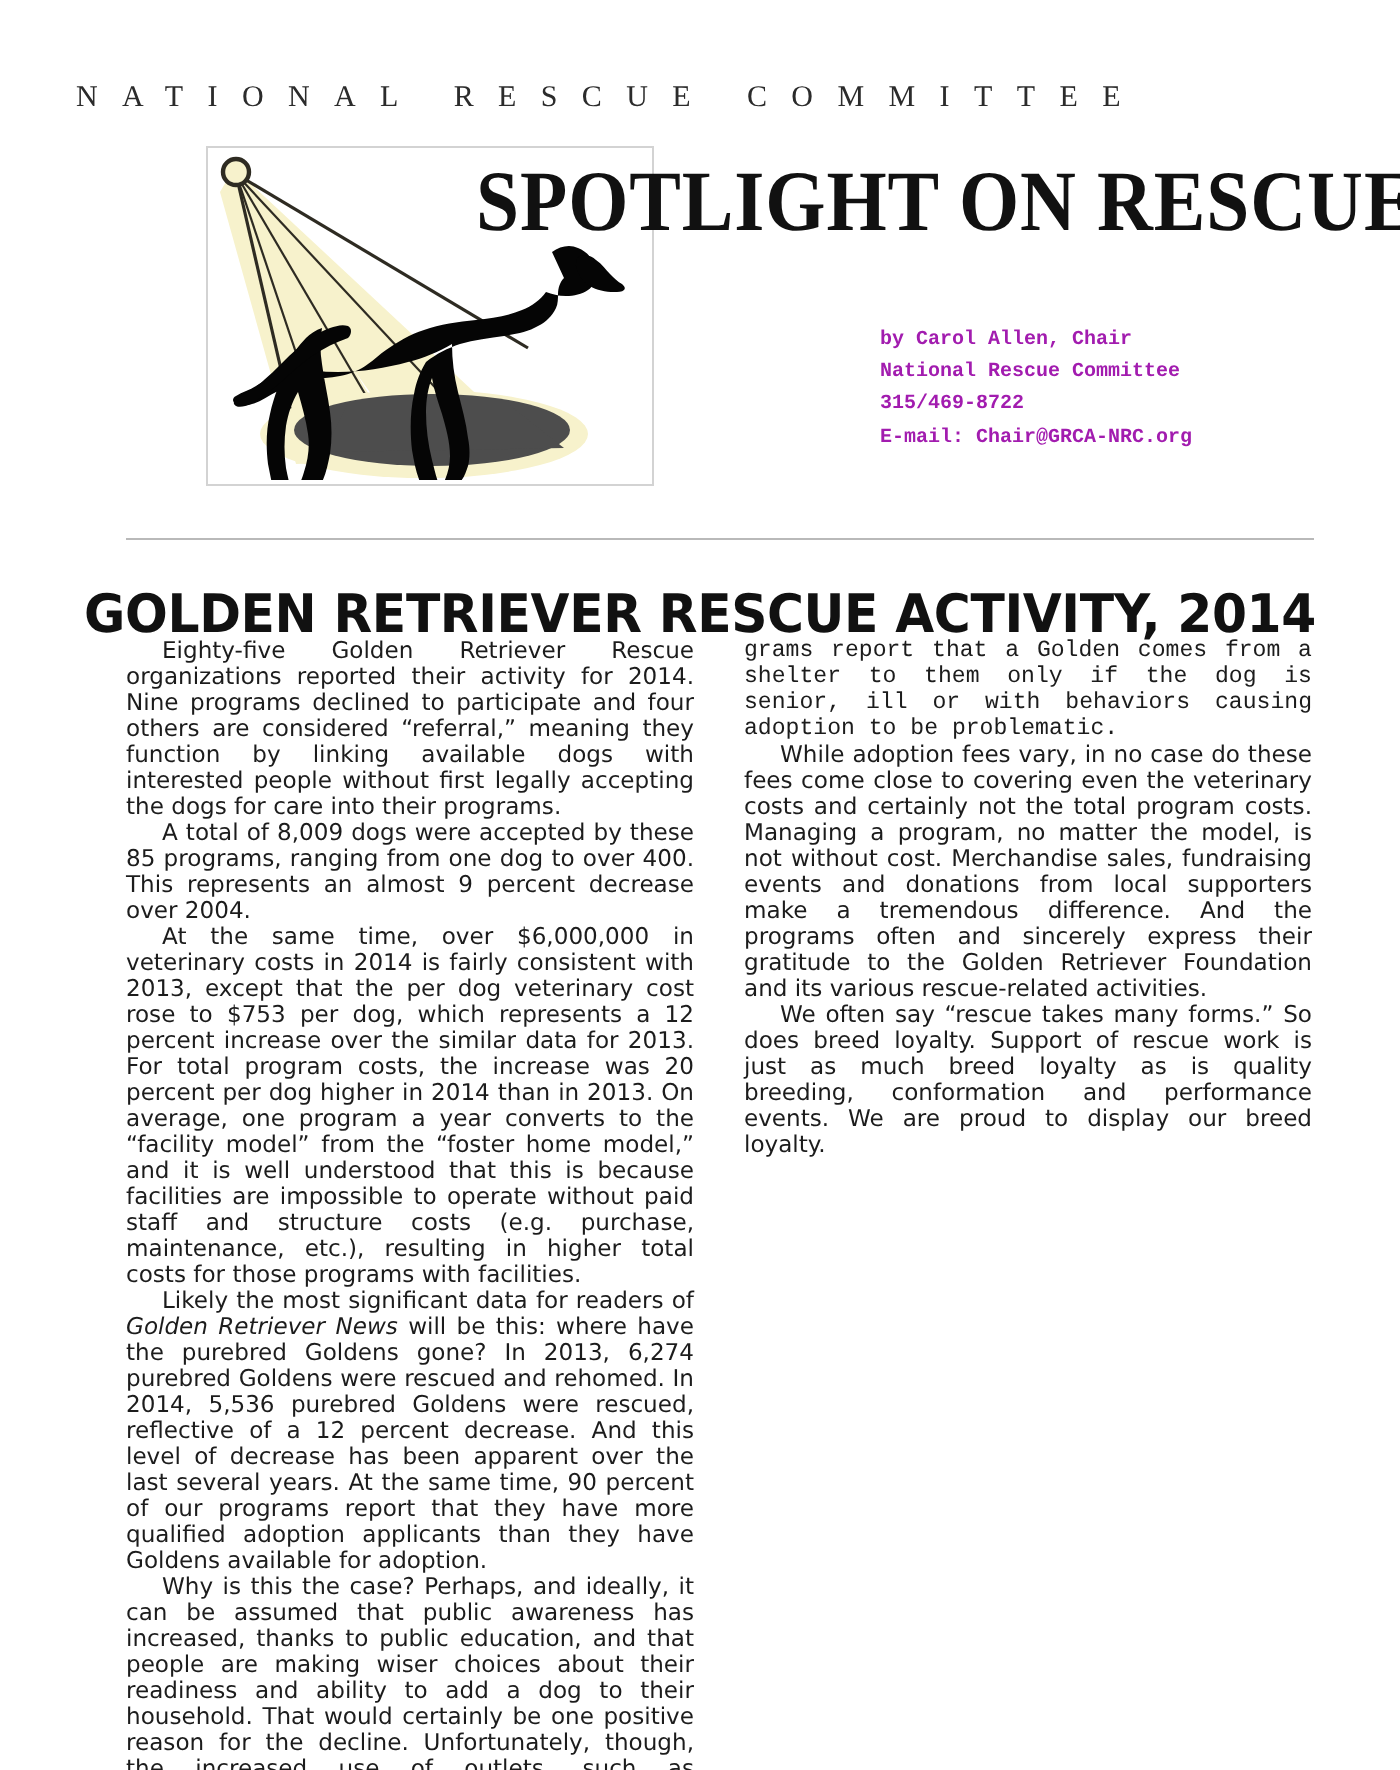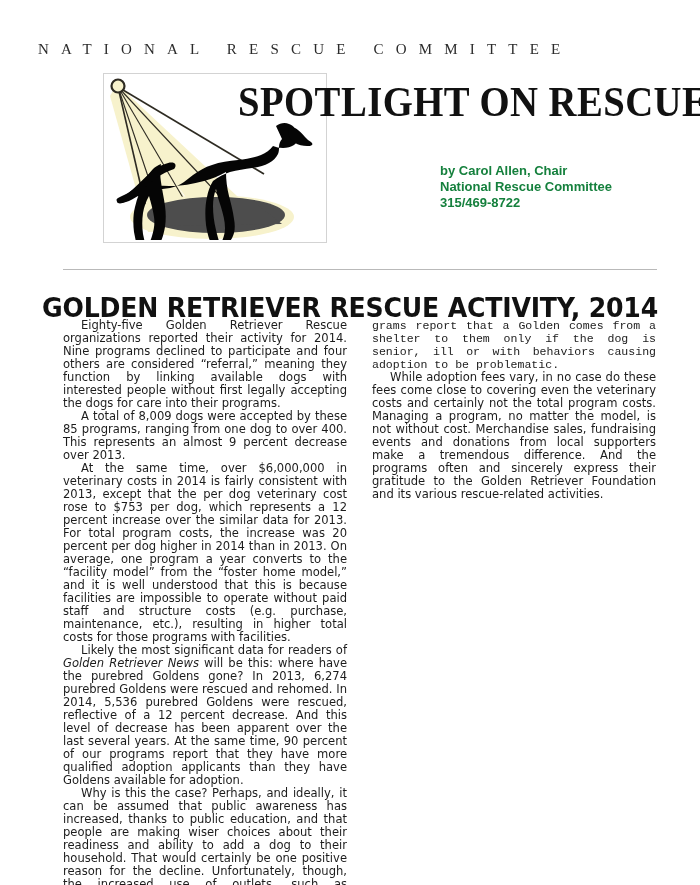--- a/index.html
+++ b/index.html
@@ -62,25 +62,25 @@
     color: #111111;
     transform: scaleX(0.9);
     transform-origin: left top;
     white-space: nowrap;
   }
 
   .byline {
     position: absolute;
     left: 440px;
     top: 95px;
-    font-family: Liberation Sans, sans-serif;
+    font-family: Liberation Mono, monospace;
     font-weight: bold;
-    font-size: 13px;
+    font-size: 10px;
     line-height: 16.2px;
-    color: #15803d;
+    color: #a21caf;
     white-space: nowrap;
   }
 
   
   .rule {
     position: absolute;
     left: 63px;
     top: 269px;
     width: 594px;
     height: 1px;
@@ -248,34 +248,36 @@
         c2,1 2,4 0,6z"></path>
     </svg>
   </div>
 
   <div class="masthead-title">SPOTLIGHT ON RESCUE</div>
 
   <div class="byline">
     <div>by Carol Allen, Chair</div>
     <div>National Rescue Committee</div>
     <div>315/469-8722</div>
+    <div>E-mail: Chair@GRCA-NRC.org</div>
   </div>
 </div>
 
 <div class="rule"></div>
 <h1 class="headline">GOLDEN RETRIEVER RESCUE ACTIVITY, 2014</h1>
 
 <div class="columns">
 
   <div class="col">
     <p>Eighty-five Golden Retriever Rescue organizations reported their activity for 2014. Nine programs declined to participate and four others are considered “referral,” meaning they function by linking available dogs with interested people without first legally accepting the dogs for care into their programs.</p>
-    <p>A total of 8,009 dogs were accepted by these 85 programs, ranging from one dog to over 400. This represents an almost 9 percent decrease over 2013.</p>
+    <p>A total of 8,009 dogs were accepted by these 85 programs, ranging from one dog to over 400. This represents an almost 9 percent decrease over 2004.</p>
     <p>At the same time, over $6,000,000 in veterinary costs in 2014 is fairly consistent with 2013, except that the per dog veterinary cost rose to $753 per dog, which represents a 12 percent increase over the similar data for 2013. For total program costs, the increase was 20 percent per dog higher in 2014 than in 2013. On average, one program a year converts to the “facility model” from the “foster home model,” and it is well understood that this is because facilities are impossible to operate without paid staff and structure costs (e.g. purchase, maintenance, etc.), resulting in higher total costs for those programs with facilities.</p>
     <p><span>Likely the most significant data for readers of </span><em>Golden Retriever News</em><span> will be this: where have the purebred Goldens gone? In 2013, 6,274 purebred Goldens were rescued and rehomed. In 2014, 5,536 purebred Goldens were rescued, reflective of a 12 percent decrease. And this level of decrease has been apparent over the last several years. At the same time, 90 percent of our programs report that they have more qualified adoption applicants than they have Goldens available for adoption.</span></p>
     <p>Why is this the case? Perhaps, and ideally, it can be assumed that public awareness has increased, thanks to public education, and that people are making wiser choices about their readiness and ability to add a dog to their household. That would certainly be one positive reason for the decline. Unfortunately, though, the increased use of outlets, such as craigslist.org, as a quick and easy way of “disposal” clearly affects the decrease in numbers. Our biases tell us that a rescue program is a safer, kinder way of rehoming a dog than craigslist, although not as quick. Also, shelters are increasingly able to place Goldens without contacting Golden Retriever Rescue programs. Nearly all of our pro-</p>
   </div>
 
   <div class="col">
     <p class="cont">grams report that a Golden comes from a shelter to them only if the dog is senior, ill or with behaviors causing adoption to be problematic.</p>
     <p>While adoption fees vary, in no case do these fees come close to covering even the veterinary costs and certainly not the total program costs. Managing a program, no matter the model, is not without cost. Merchandise sales, fundraising events and donations from local supporters make a tremendous difference. And the programs often and sincerely express their gratitude to the Golden Retriever Foundation and its various rescue-related activities.</p>
+    <p>We often say “rescue takes many forms.” So does breed loyalty. Support of rescue work is just as much breed loyalty as is quality breeding, conformation and performance events. We are proud to display our breed loyalty.</p>
   </div>
 
 </div>
 
 </body></html>

